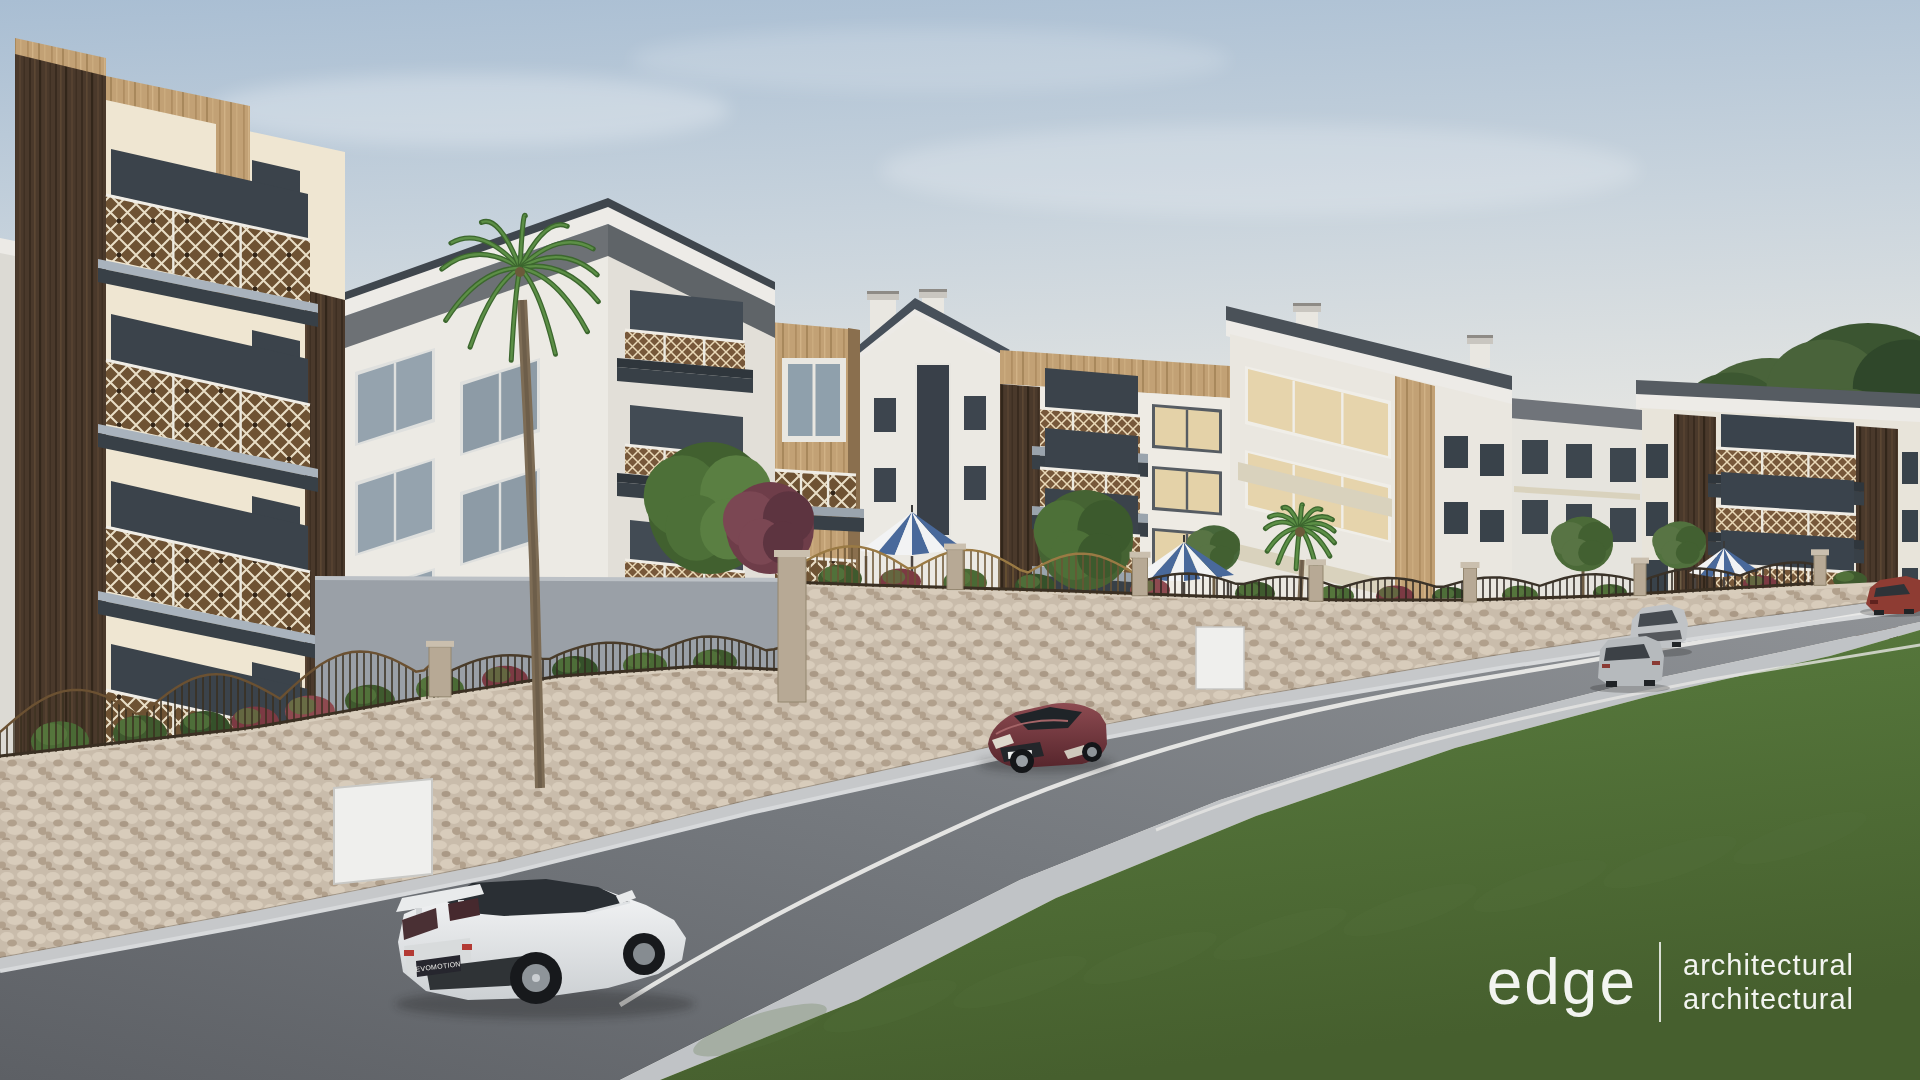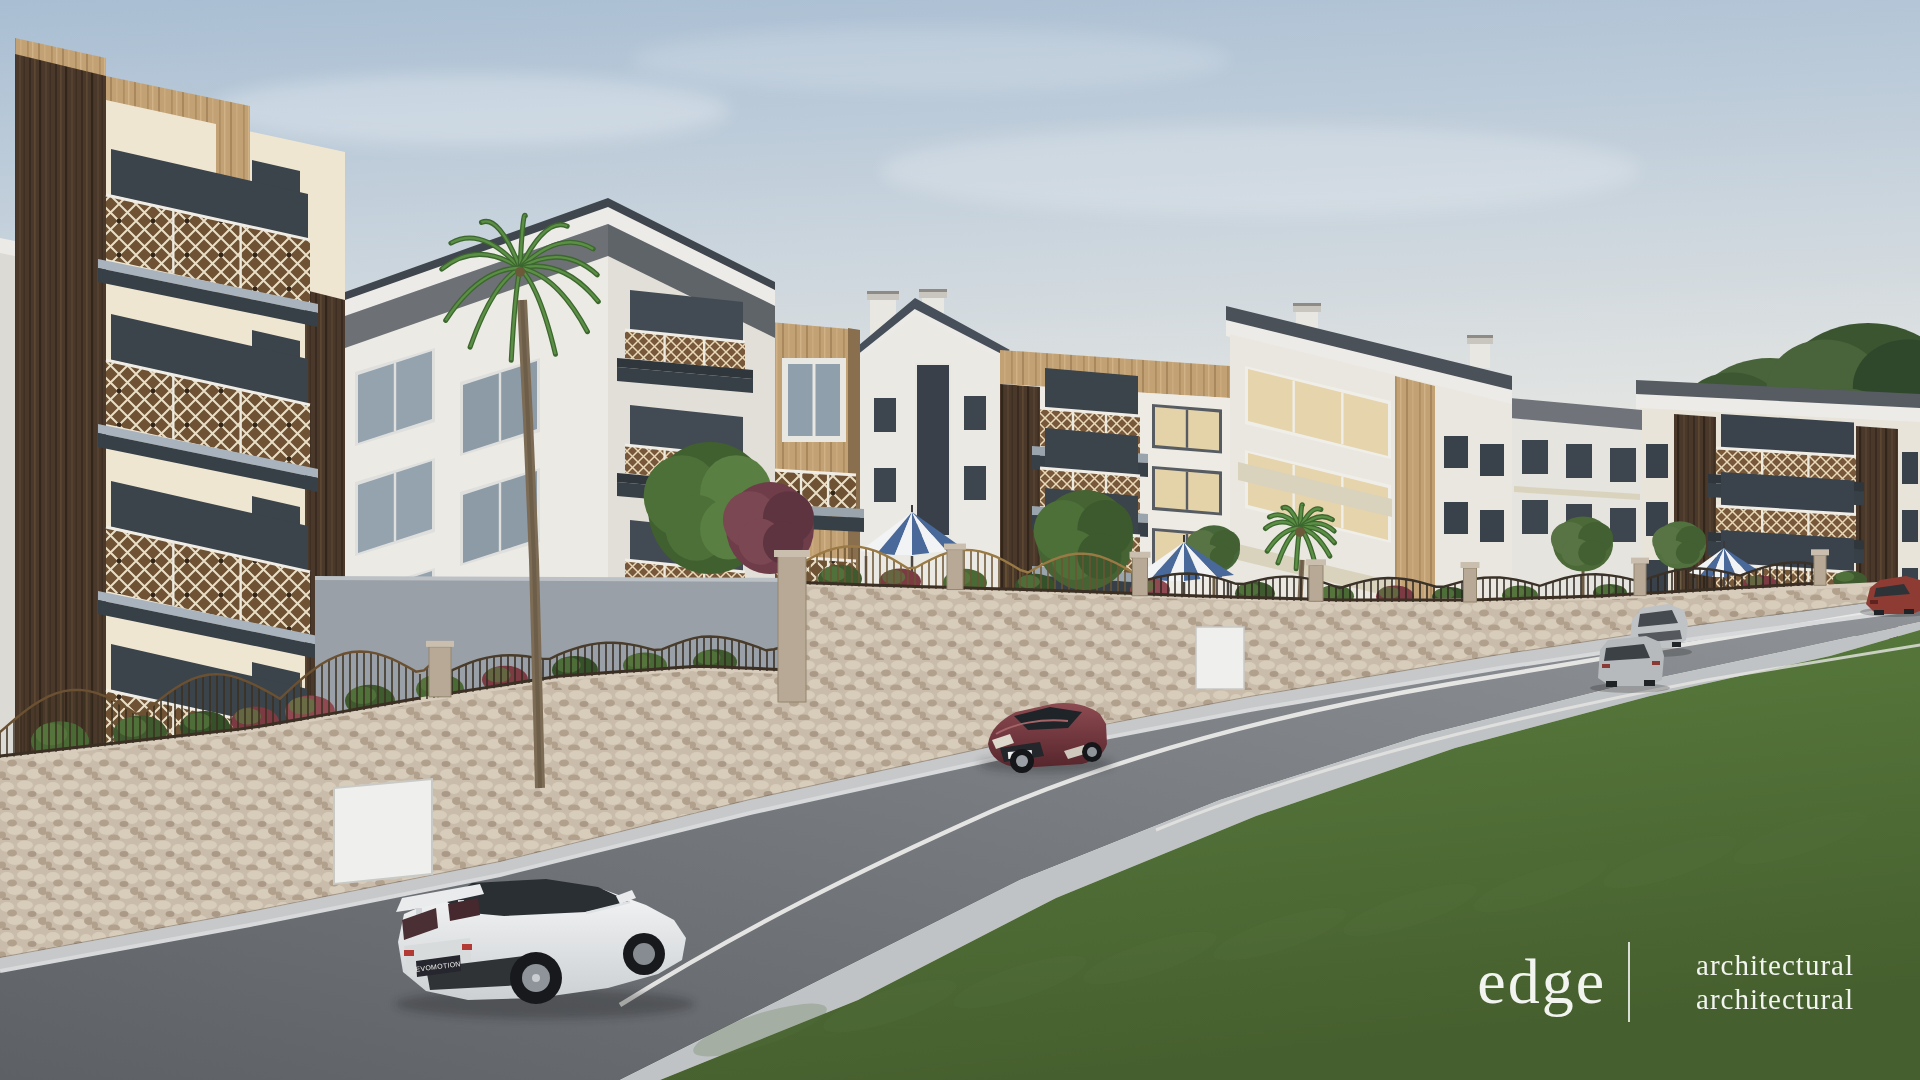--- a/index.html
+++ b/index.html
@@ -1,21 +1,21 @@
 <!DOCTYPE html>
 <html><head>
 <meta charset="utf-8">
 <style>
   html,body{margin:0;padding:0;background:#222;}
   .stage{position:relative;width:1920px;height:1080px;overflow:hidden;background:#cfd8de;font-family:"Liberation Sans",sans-serif;}
   .stage svg{position:absolute;left:0;top:0;display:block;}
-  .wm{position:absolute;right:66px;bottom:58px;display:flex;align-items:center;color:rgba(255,255,255,.93);font-family:Liberation Serif, serif;}
+  .wm{position:absolute;right:66px;bottom:58px;display:flex;align-items:center;color:rgba(255,255,255,.93);}
   .wm-brand{font-size:64px;font-weight:300;letter-spacing:2px;line-height:1;}
   .wm-sep{width:2px;height:80px;background:rgba(255,255,255,.8);margin:0 22px;}
-  .wm-tag{font-size:29px;font-weight:300;letter-spacing:1px;line-height:1.18;margin-left:44px;}
+  .wm-tag{font-size:29px;font-weight:300;letter-spacing:1px;line-height:1.18;}
 </style>
 </head>
 <body>
 
 <div class="stage">
 <svg id="scene" width="1920" height="1080" viewBox="0 0 1920 1080">
 <defs>
   <linearGradient id="skyG" x1="0" y1="0" x2="0.12" y2="1">
     <stop offset="0" stop-color="#a9bed3"></stop>
           <stop offset="0.38" stop-color="#c9d4dd"></stop>

